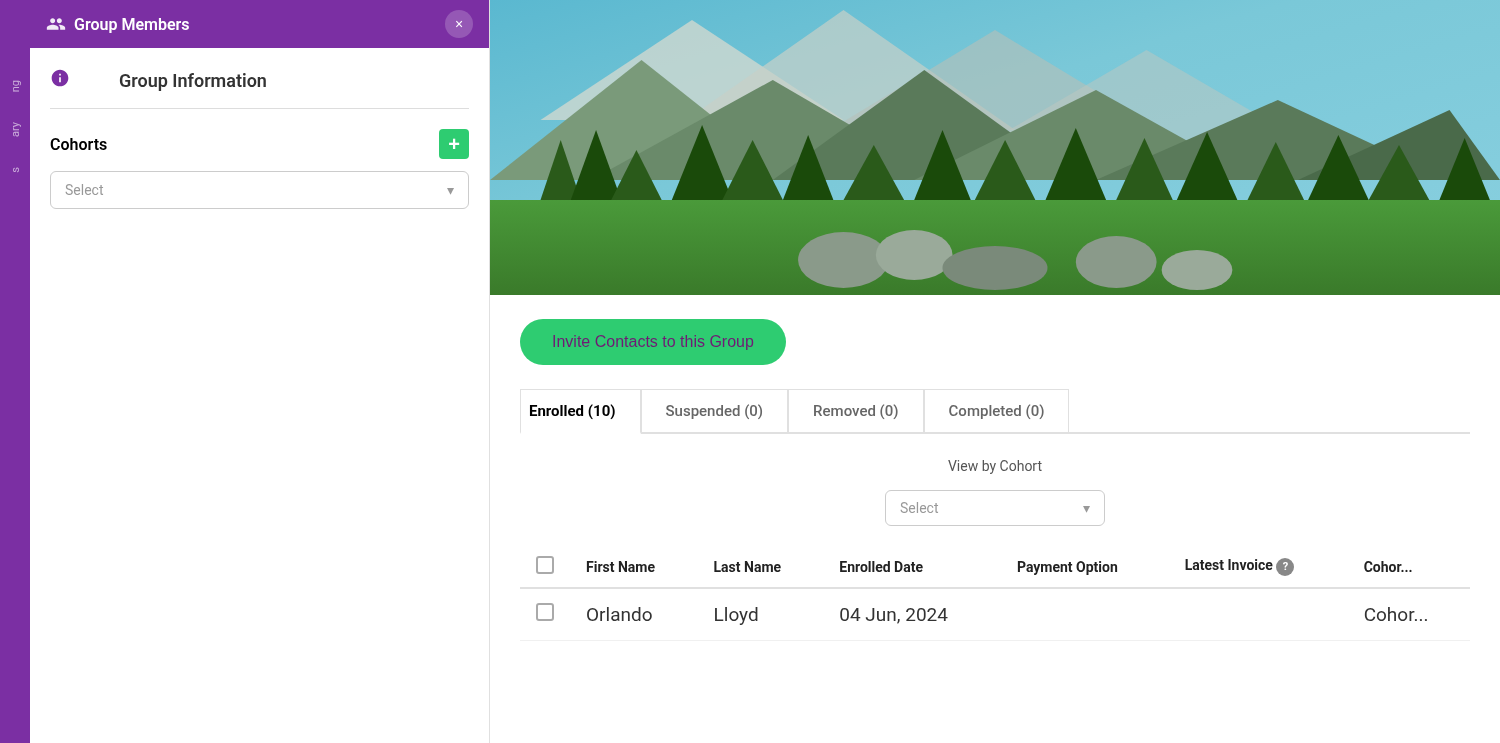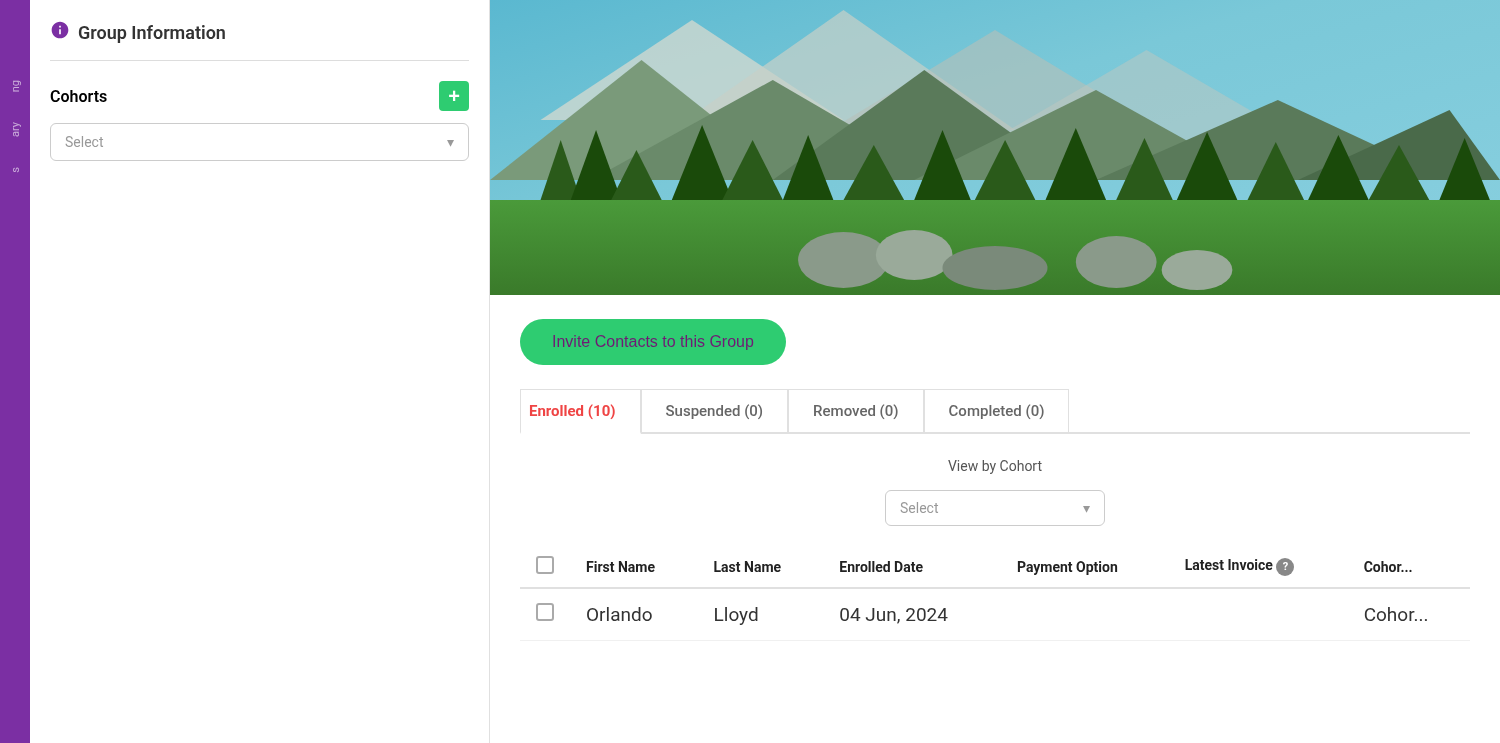--- a/index.html
+++ b/index.html
@@ -78,20 +78,21 @@
     .info-icon {
       color: #7b2fa3;
       font-size: 18px;
       flex-shrink: 0;
     }
 
     .group-info-label {
       font-size: 18px;
       font-weight: 600;
       color: #333;
+      margin-left: 41px;
     }
 
     .cohorts-section {
       margin-top: 10px;
     }
 
     .cohorts-header {
       display: flex;
       align-items: center;
       justify-content: space-between;
@@ -205,21 +206,21 @@
       border-bottom: none;
       white-space: nowrap;
     }
 
     .tab:first-child {
       border-left: 1px solid #e0e0e0;
     }
 
     .tab.active {
       font-weight: 700;
-      color: #ef4444;
+      color: #000000;
       border-bottom: 2px solid #fff;
       margin-bottom: -2px;
       padding-left: 8px;
     }
 
     .tab:not(.active) {
       color: #666;
     }
 
     
@@ -327,20 +328,29 @@
 <body>
 
 <div class="partial-nav">
   <span class="partial-nav-text">ng</span>
   <span class="partial-nav-text">ary</span>
   <span class="partial-nav-text">s</span>
 </div>
 
 <div class="sidebar">
 
+  <div class="sidebar-header">
+    <div class="sidebar-header-left">
+      <svg class="sidebar-header-icon" viewBox="0 0 24 24" fill="currentColor">
+        <path d="M16 11c1.66 0 2.99-1.34 2.99-3S17.66 5 16 5c-1.66 0-3 1.34-3 3s1.34 3 3 3zm-8 0c1.66 0 2.99-1.34 2.99-3S9.66 5 8 5C6.34 5 5 6.34 5 8s1.34 3 3 3zm0 2c-2.33 0-7 1.17-7 3.5V19h14v-2.5c0-2.33-4.67-3.5-7-3.5zm8 0c-.29 0-.62.02-.97.05 1.16.84 1.97 1.97 1.97 3.45V19h6v-2.5c0-2.33-4.67-3.5-7-3.5z"></path>
+      </svg>
+      <span>Group Members</span>
+    </div>
+    <button class="sidebar-close-btn">×</button>
+  </div>
 
   <div class="sidebar-body">
 
     <div class="group-info-section">
       <span class="info-icon">
         <svg width="20" height="20" viewBox="0 0 24 24" fill="#7b2fa3">
           <path d="M12 2C6.48 2 2 6.48 2 12s4.48 10 10 10 10-4.48 10-10S17.52 2 12 2zm1 15h-2v-6h2v6zm0-8h-2V7h2v2z"></path>
         </svg>
       </span>
       <span class="group-info-label">Group Information</span>

